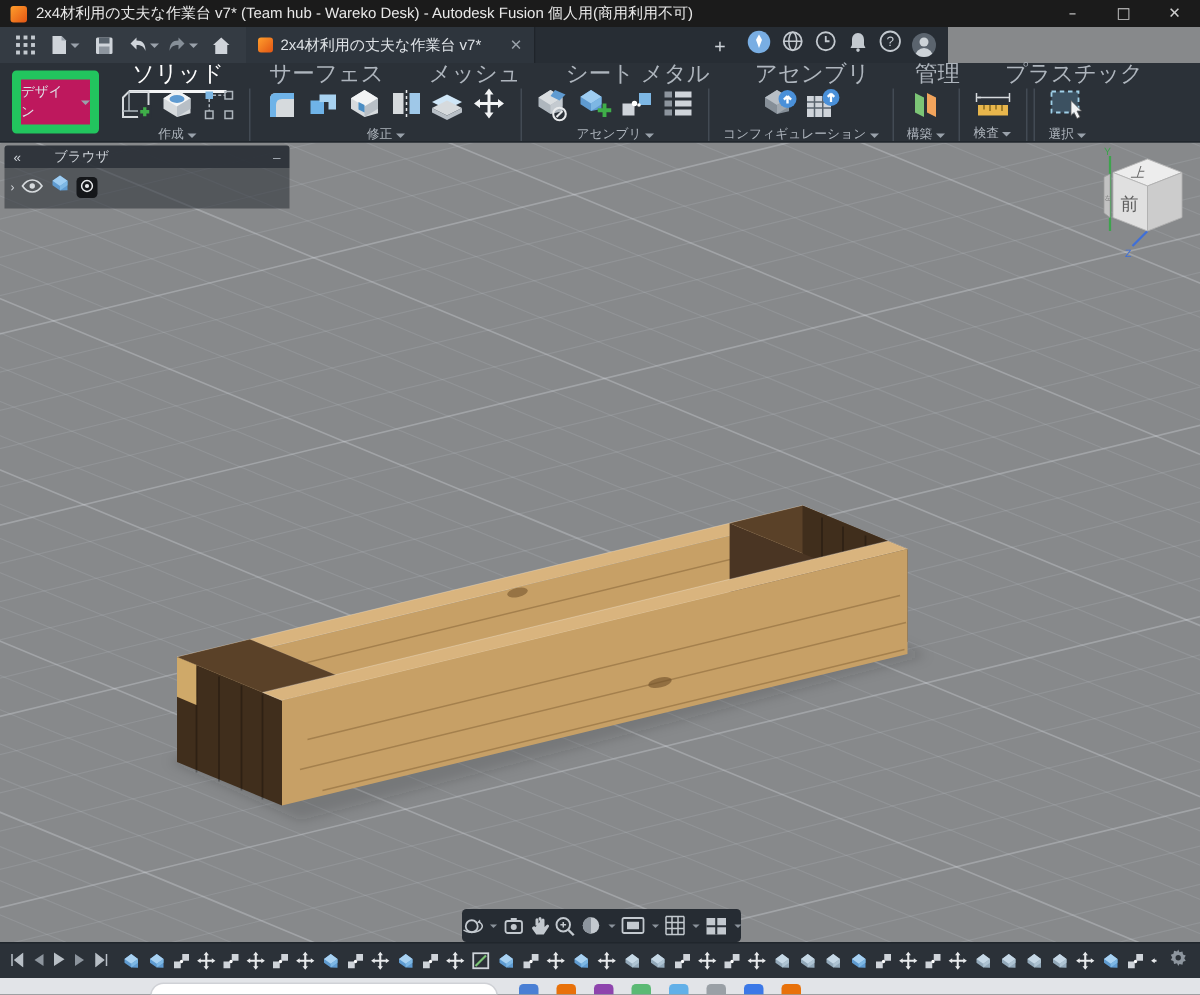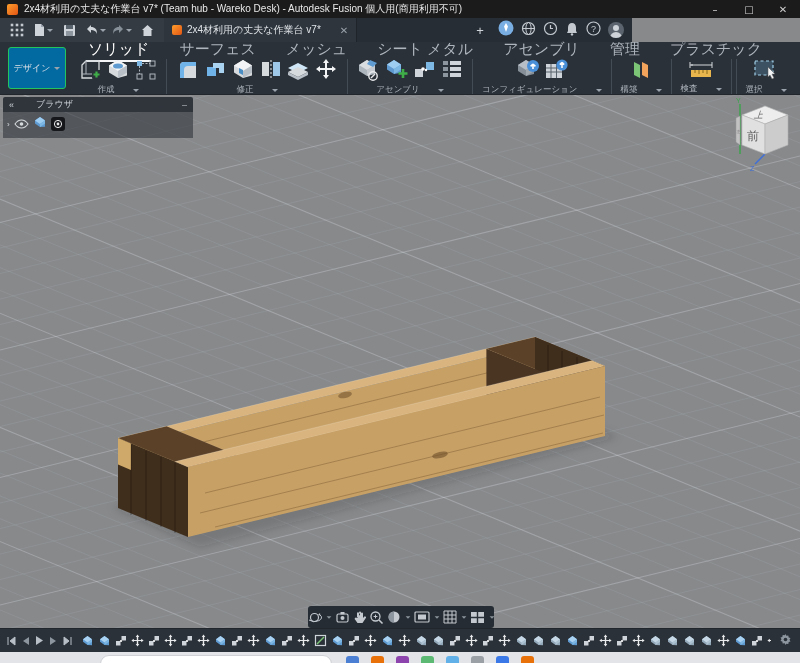--- a/index.html
+++ b/index.html
@@ -28,31 +28,31 @@
     background:#2e353d; border-right:1px solid #1f242a; color:#dfe3e7; font-size:10px; }
   .doc-tab .fusion-logo { margin:0; width:10px; height:10px; }
   .tab-close { color:#9aa2ab; font-size:10px; margin-left:14px; }
   .right-icons { display:flex; align-items:center; gap:7px; padding:0 8px; }
   .avatar { width:16px; height:16px; border-radius:50%; background:#5b646e; overflow:hidden; position:relative; }
   .avatar::before { content:""; position:absolute; left:5px; top:3px; width:6px; height:6px; border-radius:50%; background:#cdd3d8; }
   .avatar::after { content:""; position:absolute; left:2px; top:10px; width:12px; height:8px; border-radius:6px 6px 0 0; background:#cdd3d8; }
 
   
   .ribbon { position:absolute; left:0; top:42px; width:800px; height:53px; background:#2b3138; border-bottom:1px solid #20262c; }
-  .ws-btn { position:absolute; left:8px; top:5px; width:58px; height:42px; border:1px solid #22c55e; border-radius:3px;
-    color:#dfe3e7; font-size:9px; display:flex; align-items:center; justify-content:center; gap:3px; background:#0369a1; }
+  .ws-btn { position:absolute; left:8px; top:5px; width:58px; height:42px; border:6px solid #22c55e; border-radius:3px;
+    color:#dfe3e7; font-size:9px; display:flex; align-items:center; justify-content:center; gap:3px; background:#be185d; }
   .ribbon-tabs { position:absolute; left:86px; top:0; height:15px; display:flex; gap:26px; align-items:center; }
   .rtab { color:#aeb5bd; font-size:15px; padding:1px 2px; position:relative; white-space:nowrap; }
   .rtab.active { color:#ffffff; }
   .rtab.active::after { content:""; position:absolute; left:0; right:0; bottom:-2px; height:2px; background:#f5f6f7; }
   .tb-row { position:absolute; left:72px; top:16px; height:37px; display:flex; align-items:stretch; }
   .tb-group { display:flex; flex-direction:column; align-items:center; padding:0 7px; }
   .tb-icons { display:flex; align-items:center; gap:4px; height:25px; }
   .tb-icons span { display:flex; }
-  .tb-label { color:#aeb5bd; font-size:8.5px; display:flex; align-items:center; gap:17px; margin-top:2px; white-space:nowrap; }
+  .tb-label { color:#aeb5bd; font-size:8.5px; display:flex; align-items:center; gap:1px; margin-top:2px; white-space:nowrap; }
   .tb-divider { width:1px; background:#434b54; margin:1px 2px; }
 
   
   .canvas { position:absolute; left:0; top:95px; width:800px; height:533px; background:#87898b; overflow:hidden; }
   .canvas svg { display:block; }
 
   
   .browser { position:absolute; left:3px; top:97px; width:190px; }
   .browser-header { height:15px; background:rgba(40,46,53,0.92); display:flex; align-items:center;
     color:#cfd4da; font-size:9px; padding:0 6px; border-radius:2px 2px 0 0; }

